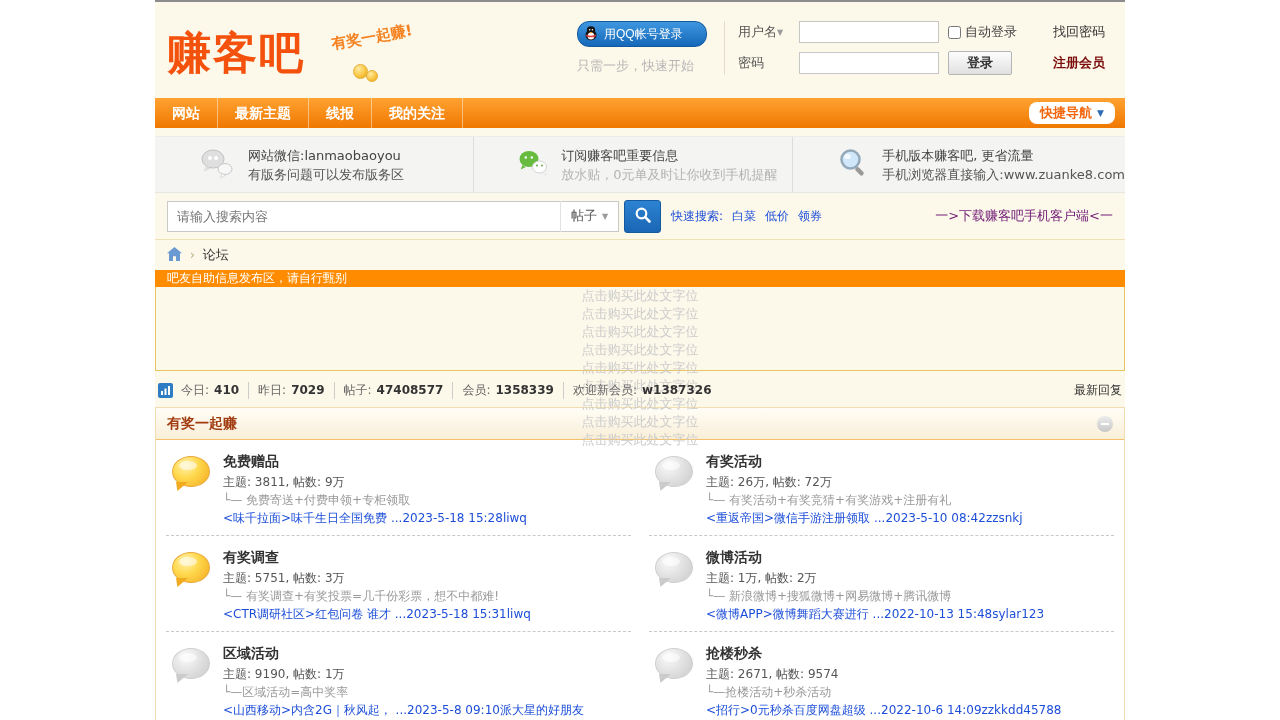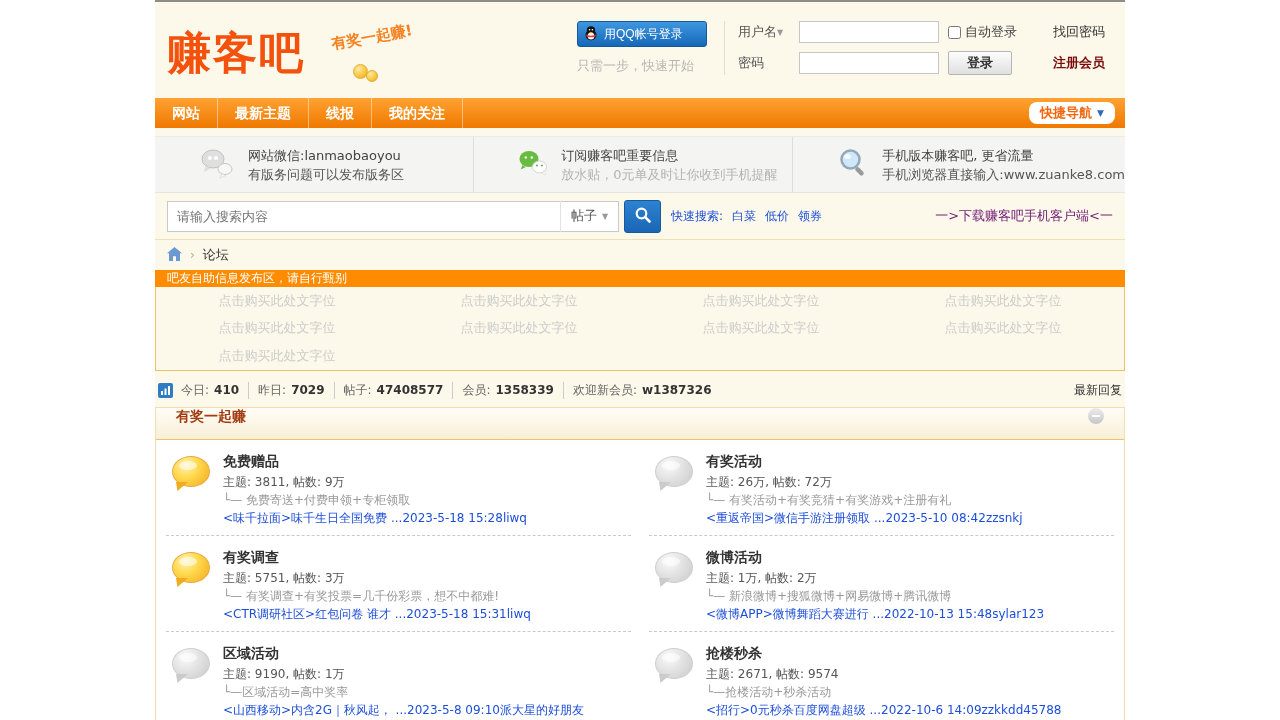--- a/index.html
+++ b/index.html
@@ -11,21 +11,21 @@
   .header { height:96px; position:relative; }
   .logo { position:absolute; left:12px; top:22px; font-size:44px; font-weight:bold; color:#f4510c; letter-spacing:2px; cursor:pointer; }
   .tagline { position:absolute; left:176px; top:26px; color:#f58220; font-weight:bold; font-size:15px; transform:rotate(-10deg); white-space:nowrap; }
   .coins { position:absolute; left:198px; top:58px; }
   .coin { display:inline-block; border-radius:50%; background:radial-gradient(circle at 35% 30%,#ffeaa2,#f8c43c 60%,#e8a21a); border:1px solid #e3ae37; vertical-align:bottom; }
   .coin.c1 { width:15px; height:15px; }
   .coin.c2 { width:12px; height:12px; margin-left:-2px; margin-bottom:-3px; }
 
   .login-bar { position:absolute; right:6px; top:19px; display:flex; align-items:flex-start; }
   .qq-col { width:134px; }
-  .qq-btn { display:flex; align-items:center; gap:5px; width:130px; height:26px; background:linear-gradient(#3f97e0,#1568b8); border:1px solid #12589e; border-radius:3px; color:#fff; font-size:12px; padding:0 5px; cursor:pointer; white-space:nowrap; }
+  .qq-btn { display:flex; align-items:center; gap:5px; width:130px; height:26px; background:linear-gradient(#3f97e0,#1568b8); border:1px solid #12589e; border-radius:12px; color:#fff; font-size:12px; padding:0 5px; cursor:pointer; white-space:nowrap; }
   .qq-hint { margin-top:10px; color:#b5b5b5; font-size:13px; white-space:nowrap; }
   .vdiv { width:1px; height:54px; background:#e2ddcd; margin:0 13px; }
   .login-grid { display:grid; grid-template-columns:52px 140px 96px 66px; column-gap:9px; row-gap:8px; align-items:center; font-size:13px; color:#555; }
   .lbl { display:flex; align-items:center; white-space:nowrap; }
   .caret-gray { color:#9a9a9a; font-size:8px; }
   .txt { height:22px; border:1px solid #c6c6c6; background:#fff; padding:0 4px; font-size:12px; width:140px; }
   .auto { display:flex; align-items:center; gap:4px; font-size:13px; color:#444; cursor:pointer; white-space:nowrap; }
   .auto input { width:13px; height:13px; }
   .login-btn { height:24px; width:64px; background:linear-gradient(#fdfdfd,#e0e0e0); border:1px solid #b5b5b5; border-radius:2px; font-size:13px; font-weight:bold; color:#333; cursor:pointer; }
   .lnk { font-size:13px; color:#333; cursor:pointer; text-decoration:none; white-space:nowrap; }
@@ -55,34 +55,34 @@
   .qs-link { cursor:pointer; }
   .app-dl { margin-left:auto; font-size:13px; color:#701a75; cursor:pointer; white-space:nowrap; }
 
   
   .crumb { height:30px; display:flex; align-items:center; gap:8px; padding:0 12px; font-size:13px; color:#333; }
   .crumb-sep { color:#b9ab7a; font-size:12px; }
   .crumb-current { cursor:pointer; }
 
   
   .notice { height:17px; line-height:17px; background:#ff8c00; color:#fff; font-size:12px; padding-left:12px; }
-  .adbox { height:84px; border:1px solid #e9c463; border-top:none; display:grid; grid-template-columns:repeat(4,1fr); grid-auto-rows:1fr; align-items:center; }
+  .adbox { height:84px; border:1px solid #e9c463; border-top:none; display:grid; grid-template-columns:repeat(1,1fr); grid-auto-rows:1fr; align-items:center; }
   .ad { text-align:center; font-size:13px; color:#ccc; cursor:pointer; }
 
   
   .statsbar { margin-top:8px; height:22px; display:flex; align-items:center; padding:0 3px; font-size:12px; color:#666; }
   .stat-ico { margin-right:8px; display:flex; }
   .stat-seg { display:flex; gap:5px; align-items:center; white-space:nowrap; }
   .stat-seg + .stat-seg { border-left:1px solid #ccc; margin-left:9px; padding-left:9px; }
   .stat-val { color:#333; font-weight:bold; }
   .latest { margin-left:auto; color:#333; cursor:pointer; font-size:12px; }
 
   
   .category { margin-top:6px; border:1px solid #f2ddb0; border-bottom:none; }
-  .cat-head { height:32px; background:linear-gradient(#fffdf6,#f9efd8); border-bottom:1px solid #f5c06a; display:flex; padding:0 20px;gap:32px; }
+  .cat-head { height:32px; background:linear-gradient(#fffdf6,#f9efd8); border-bottom:1px solid #f5c06a; display:flex; align-items:center; padding:0 11px;gap:32px; }
   .cat-title { font-size:14px; font-weight:bold; color:#a23c11; cursor:pointer; }
   .collapse { margin-left:auto; width:16px; height:16px; border-radius:50%; background:linear-gradient(#ececec,#c7c7c7); position:relative; cursor:pointer; }
   .collapse::after { content:""; position:absolute; left:4px; top:7px; width:8px; height:2px; background:#fff; }
   .cat-body { background:#fff; display:grid; grid-template-columns:1fr 1fr; column-gap:18px; padding:0 10px; }
   .forum { display:flex; gap:13px; padding:13px 6px 8px; border-bottom:1px dashed #c9c9c9; cursor:pointer; }
   .bubble { flex:0 0 auto; width:38px; height:31px; border-radius:50%; position:relative; margin-top:3px; }
   .bubble::before { content:""; position:absolute; left:3px; bottom:-5px; width:12px; height:9px; clip-path:polygon(0 0,100% 0,12% 100%); }
   .bubble::after { content:""; position:absolute; left:6px; top:4px; width:18px; height:9px; border-radius:50%; background:rgba(255,255,255,.55); }
   .bubble.yellow { background:radial-gradient(circle at 35% 28%,#fff3b0 0%,#ffd84d 42%,#f3a91c 100%); border:1px solid #eaa93c; }
   .bubble.yellow::before { background:#f2ab20; }

